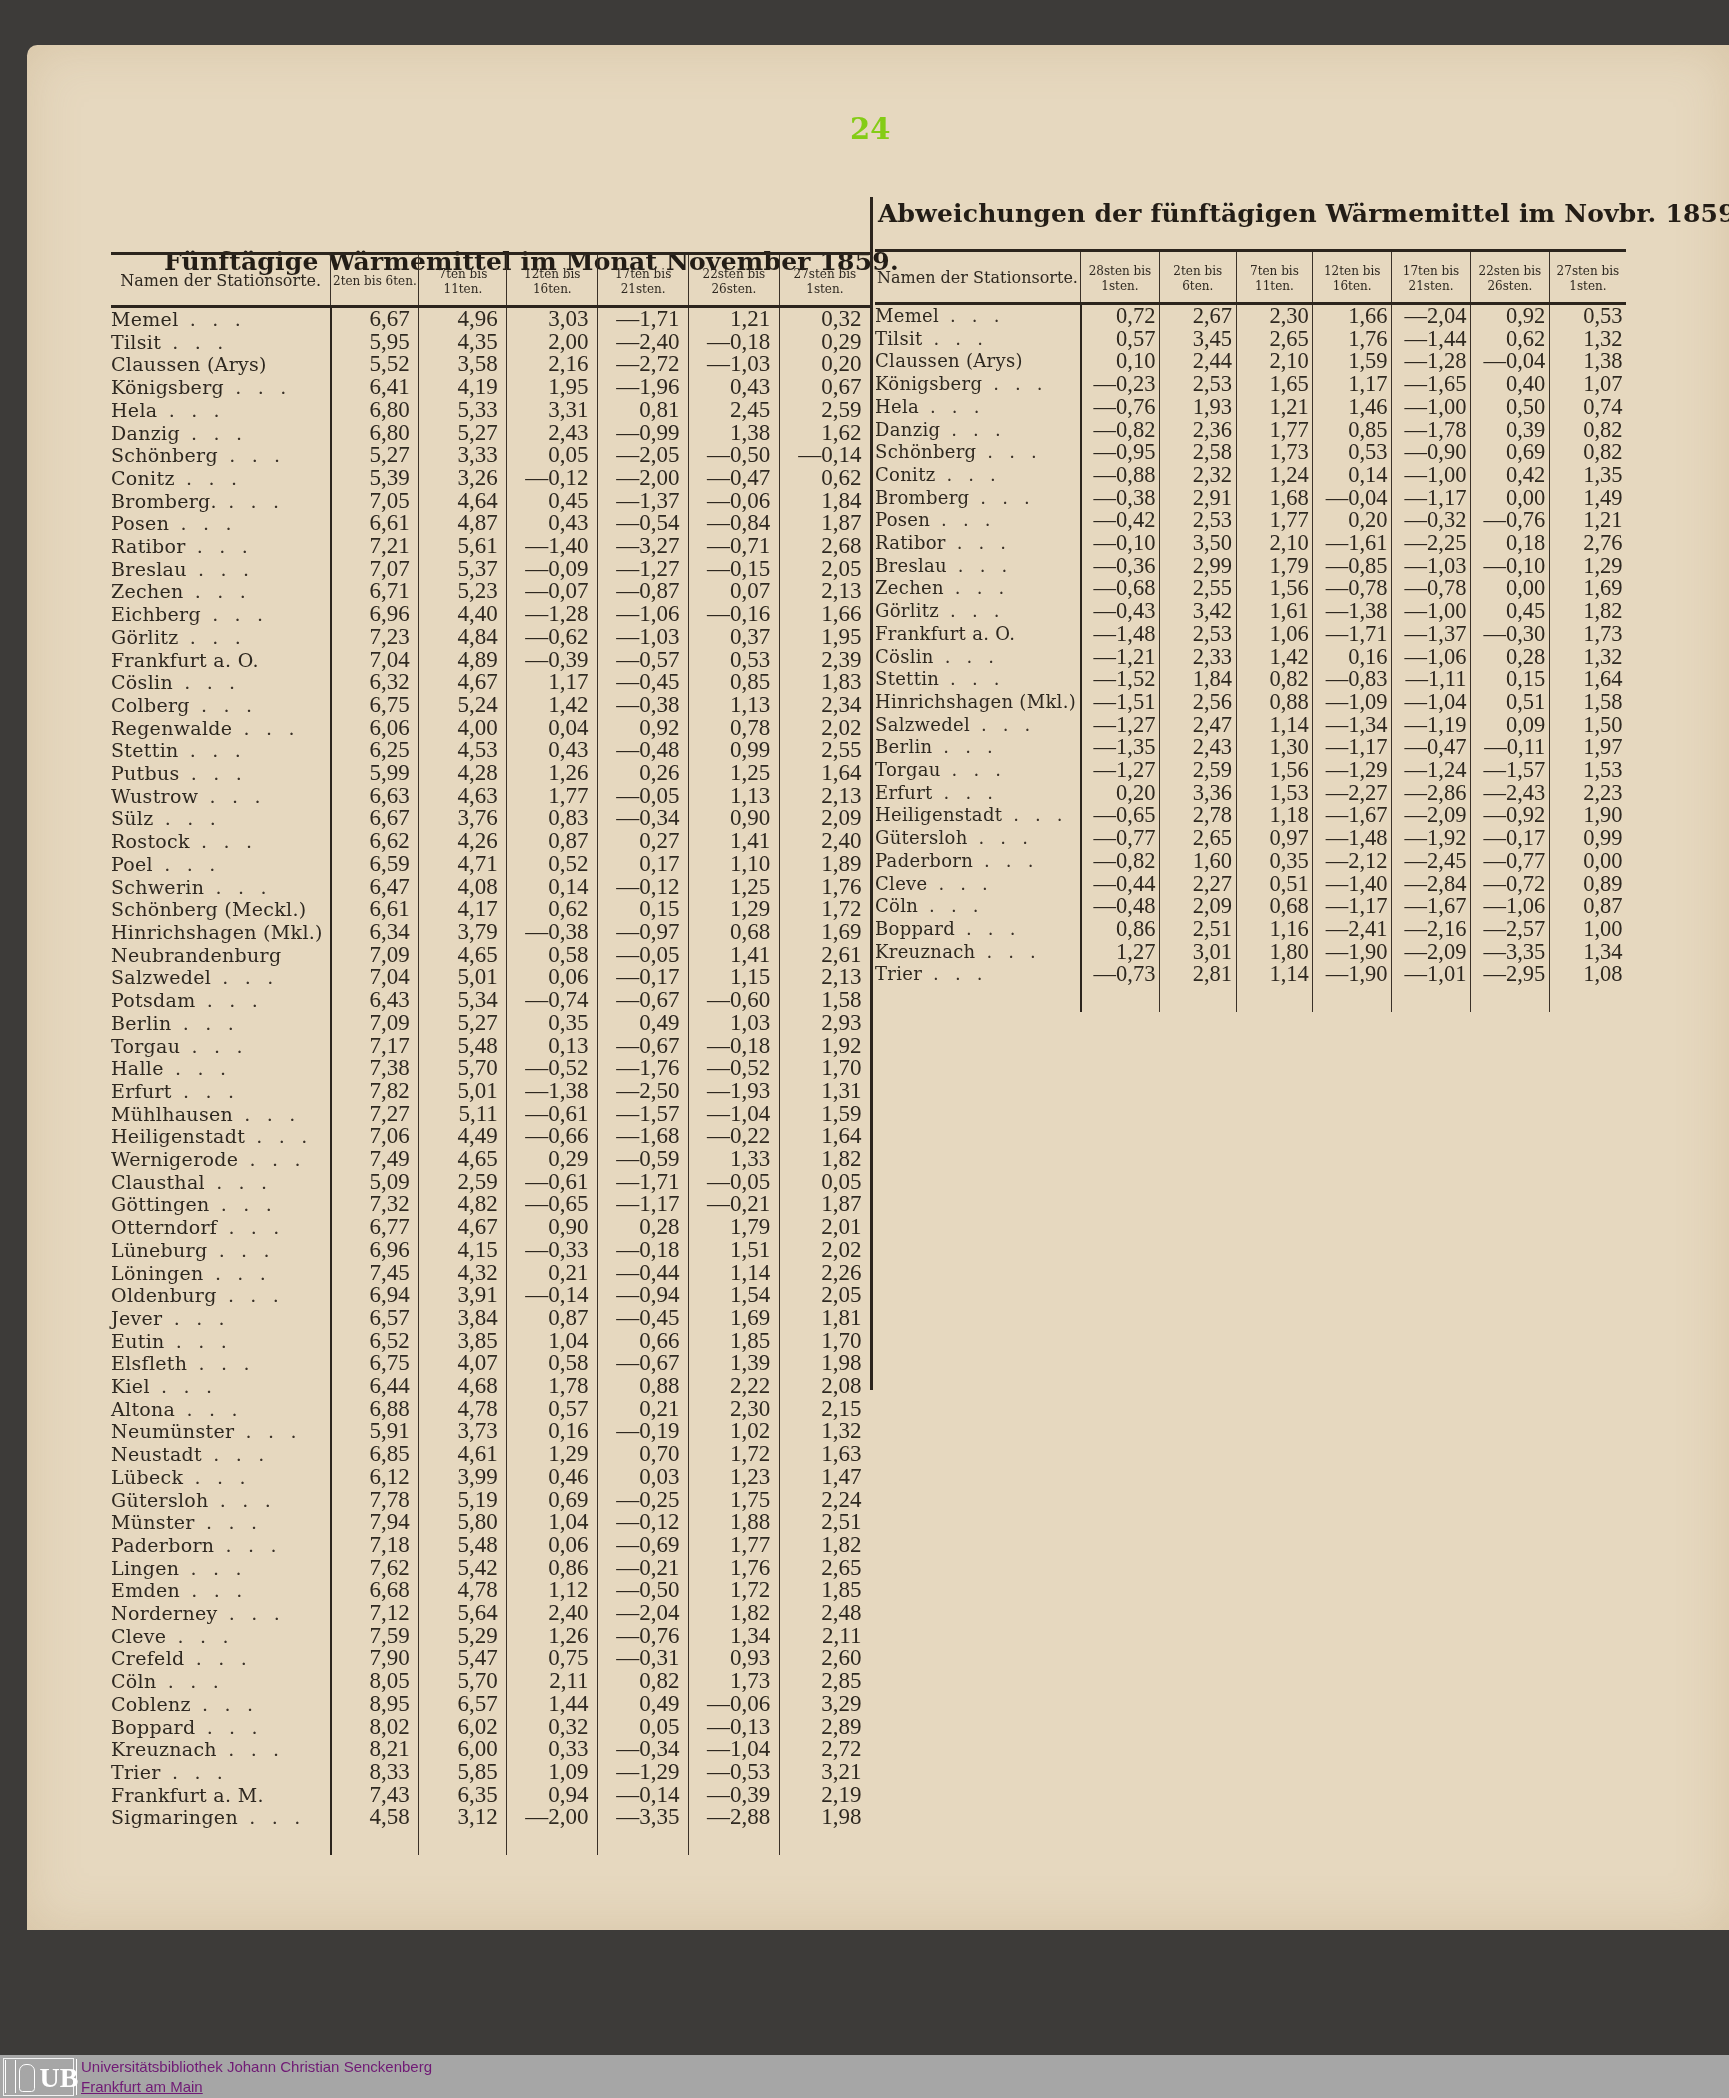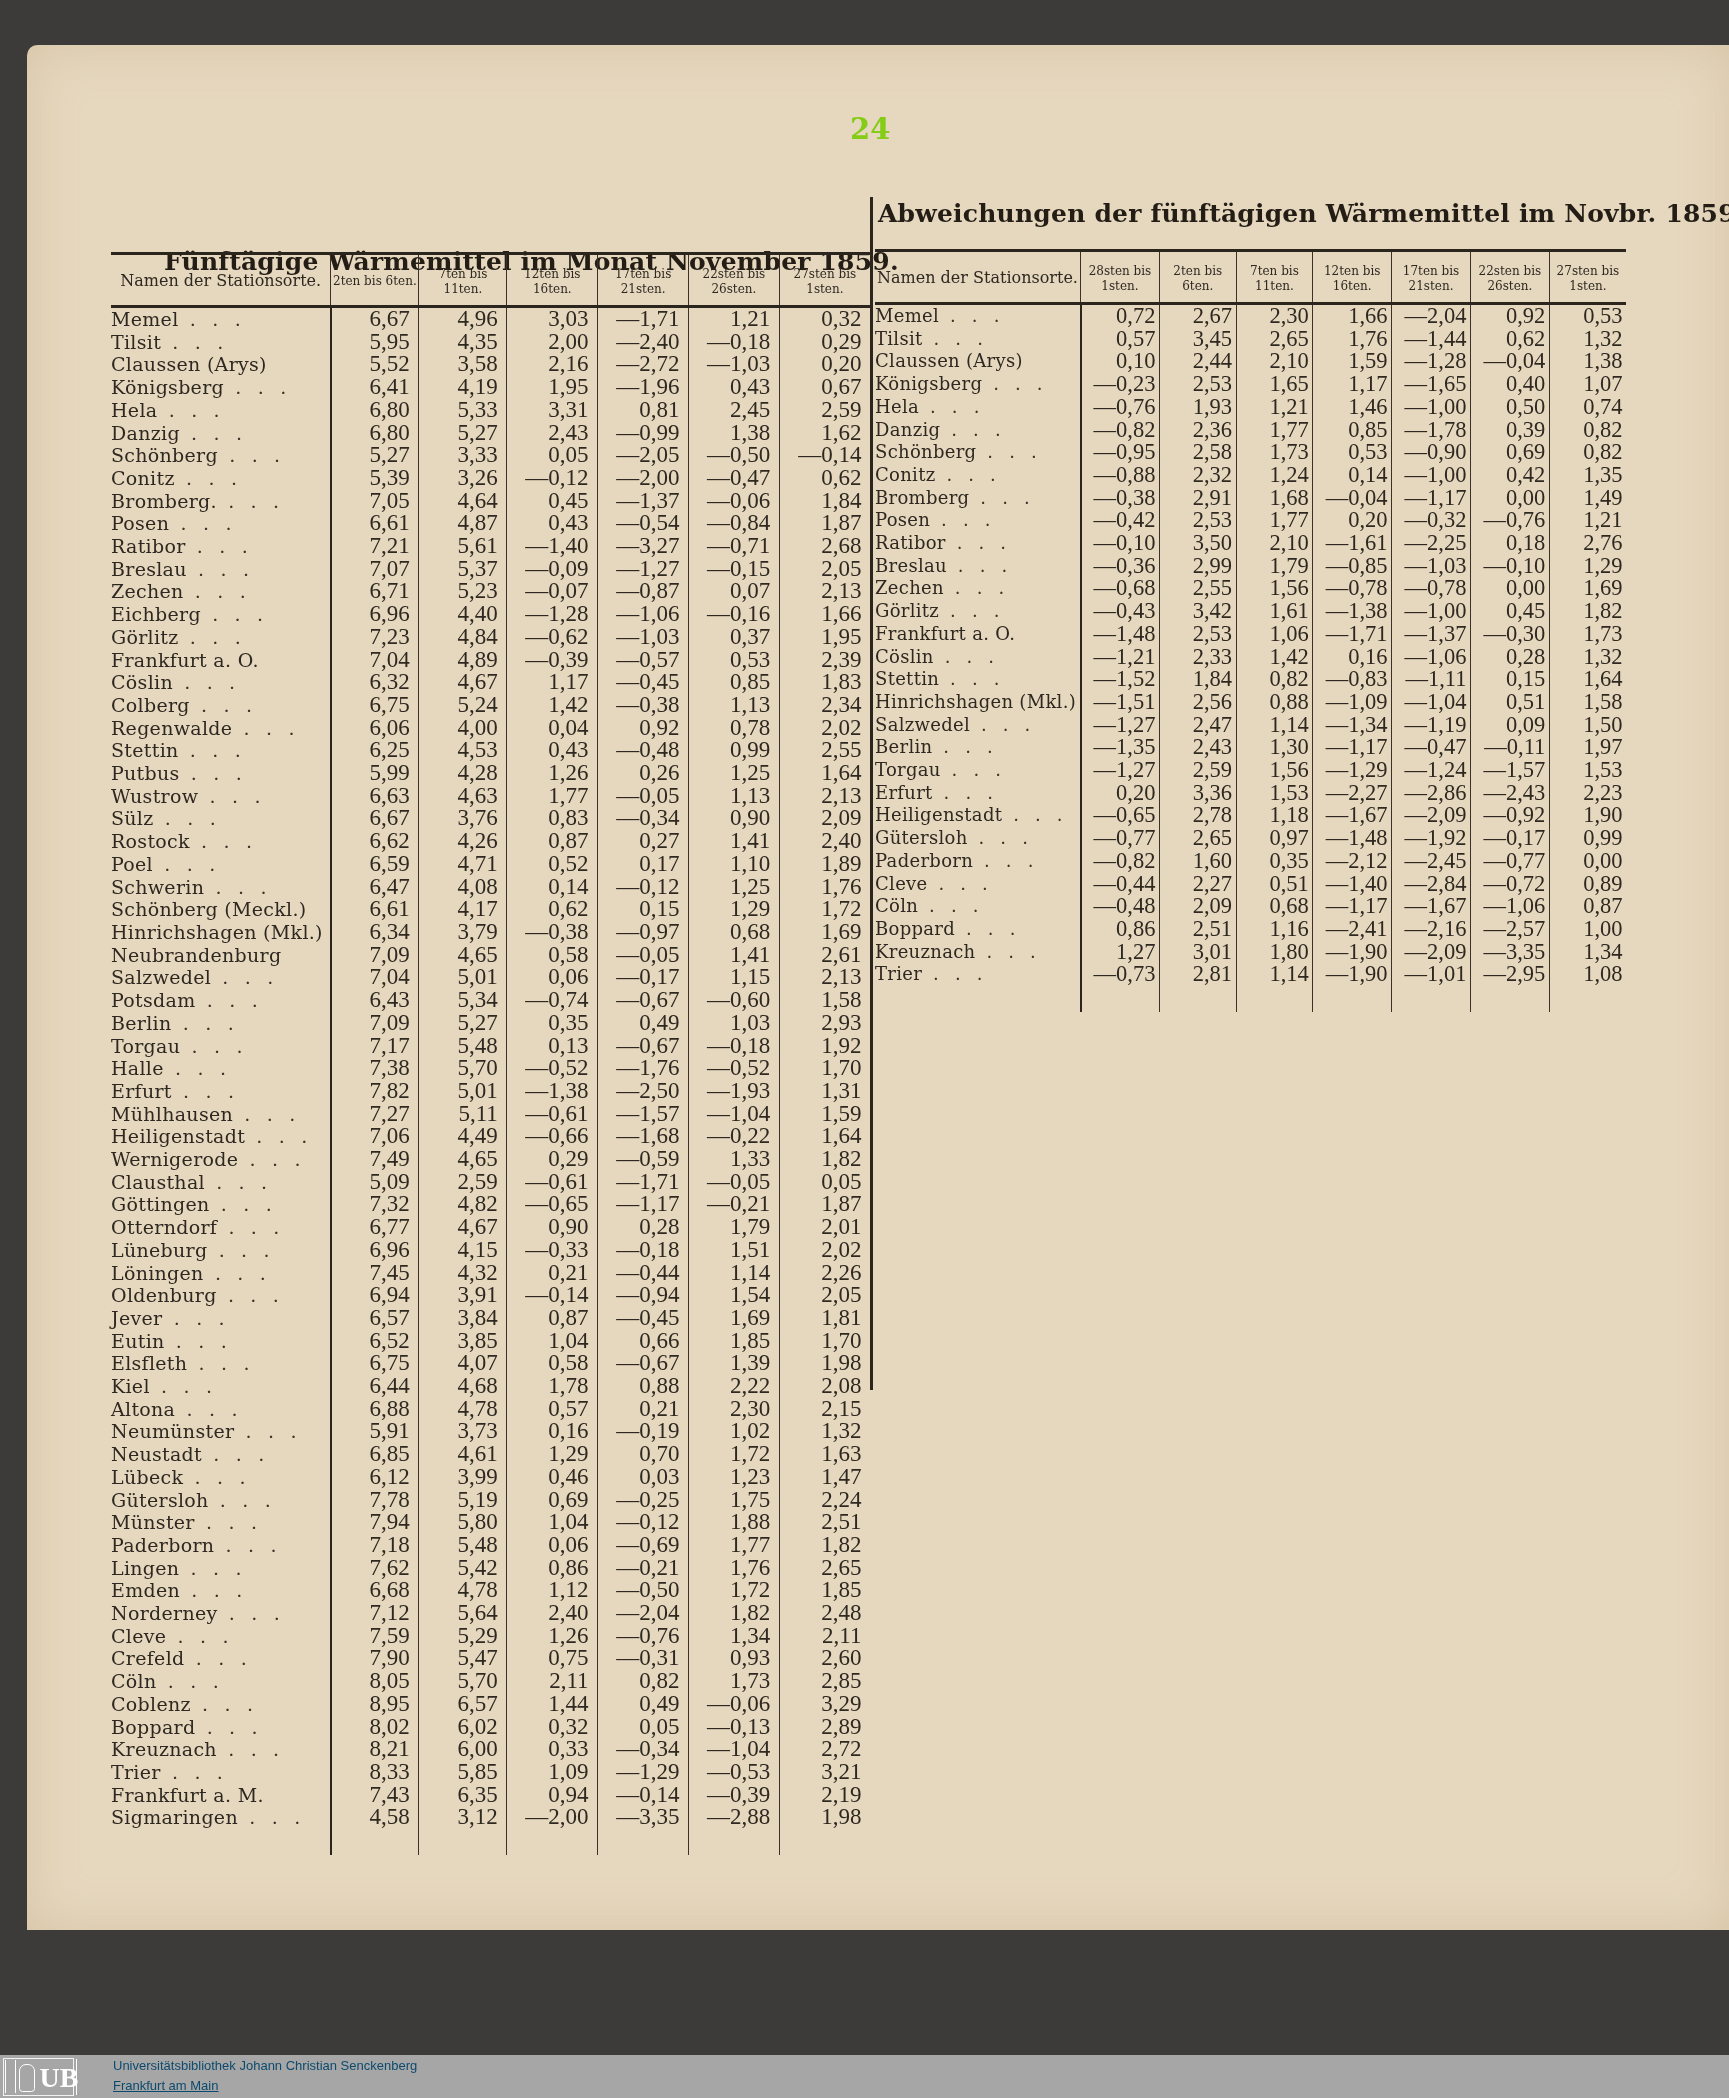--- a/index.html
+++ b/index.html
@@ -66,21 +66,21 @@
     border: 1.3px solid #f2f2f2; color: #fff; box-sizing: border-box;
   }
   .logo-stripes { position: absolute; left: 1.7px; top: 1.7px; width: 8.6px; height: 33px;
     border-left: 0.9px solid #fff; border-right: 0.9px solid #fff; }
   .logo-face { position: absolute; left: 15.6px; top: 5.2px; width: 14px; height: 26px;
     border: 1.3px solid #fff; border-radius: 7px 7px 3.5px 3.5px; }
   .logo-text { position: absolute; left: 36px; top: 5.2px; font-family: "Liberation Serif", serif;
     font-weight: bold; font-size: 28px; color: #fff; line-height: 28px; }
   .footer-line1, .footer-line2 {
     position: absolute; left: 81px; font-family: "Liberation Sans", sans-serif;
-    font-size: 13px; color: #0c4a6e; white-space: nowrap; margin-left: 32px;
+    font-size: 15px; color: #701a75; white-space: nowrap;
   }
   .footer-line1 { top: 2.6px; }
   .footer-line2 { top: 22.5px; text-decoration: underline; }
   .footer-divider { position: absolute; left: 76px; top: 3.5px; width: 0.9px; height: 36px; background: #fff; }
 </style>
 </head>
 <body>
 
 <div class="page"></div>
 <div class="page-number">24</div>

